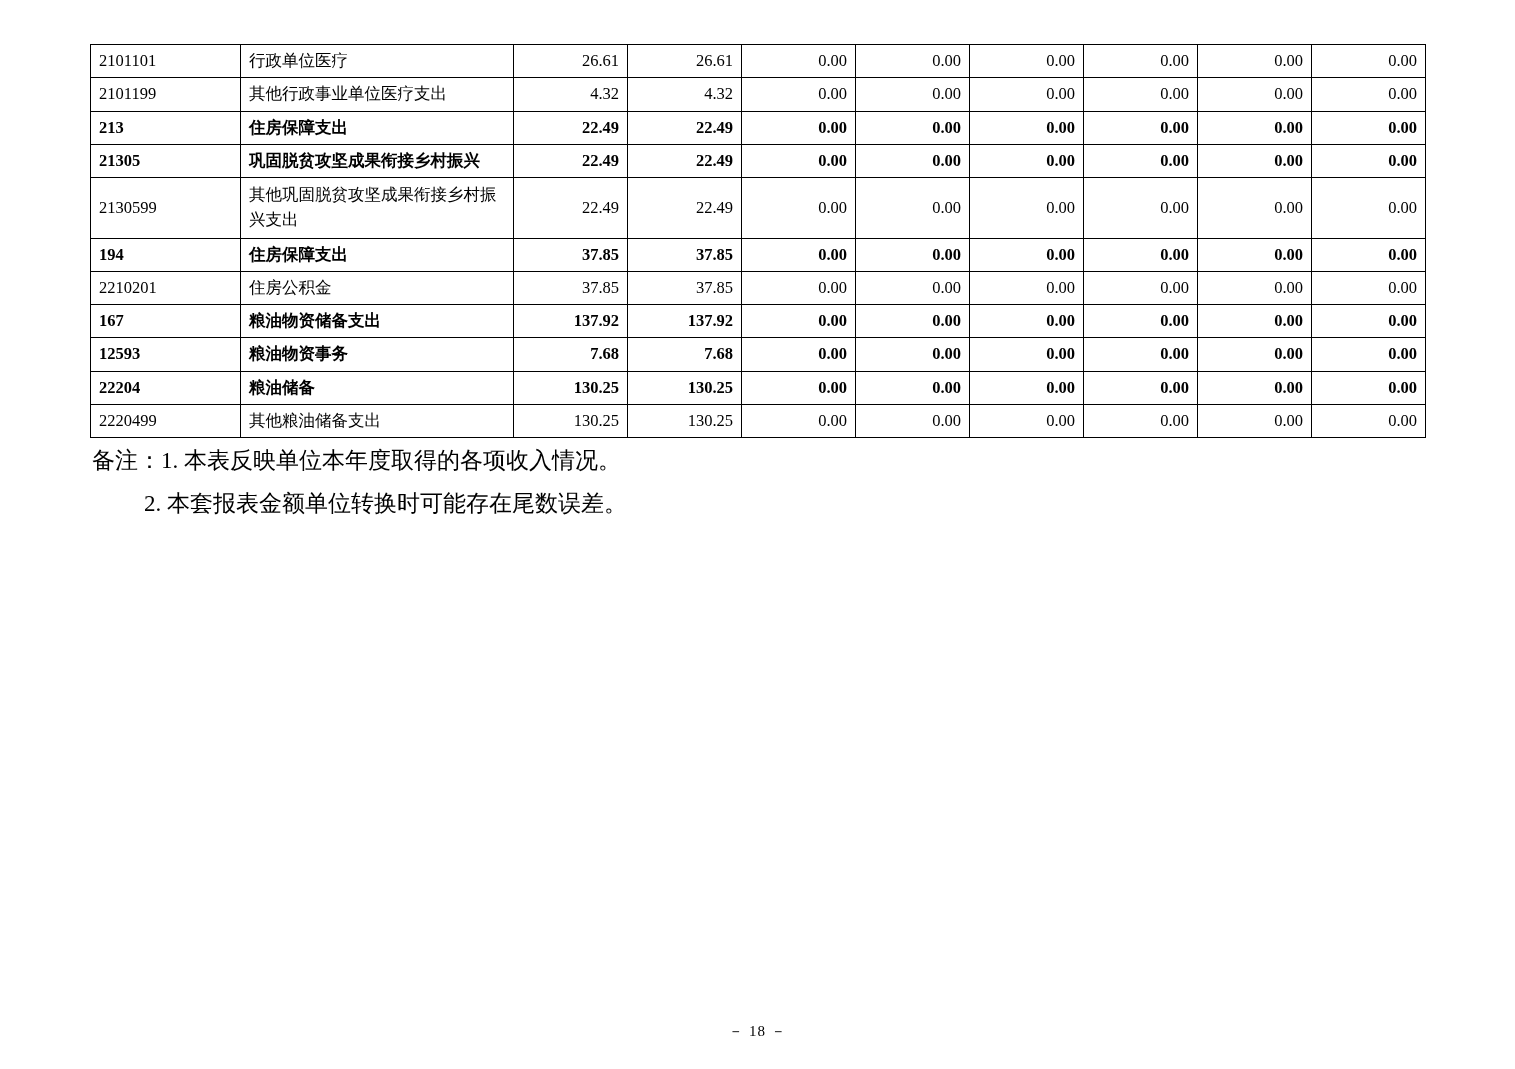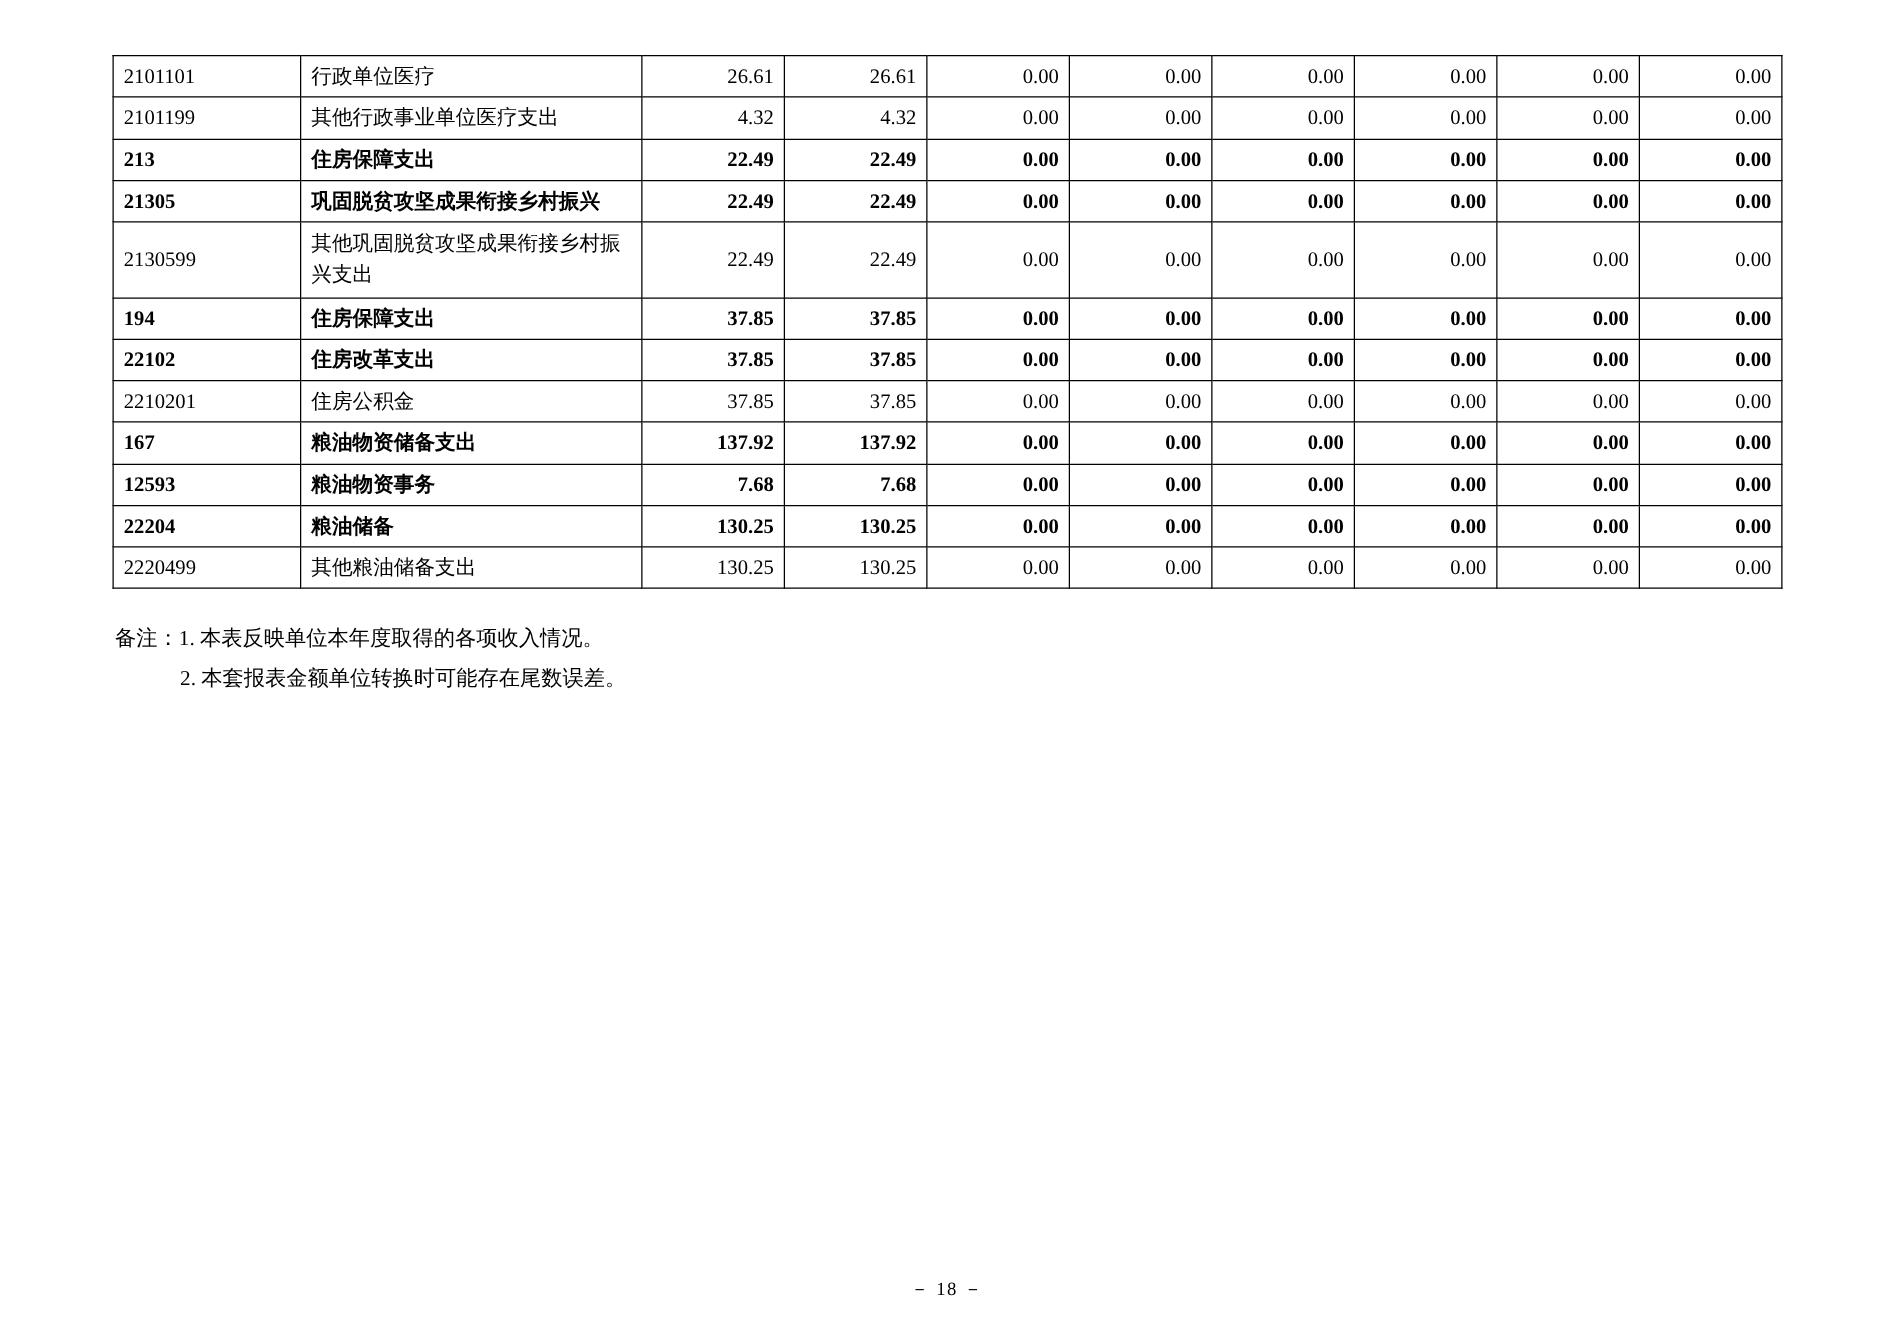--- a/index.html
+++ b/index.html
@@ -50,22 +50,22 @@
     padding-right: 14px;
     font-family: "Liberation Serif", "DejaVu Serif", serif;
   }
   tr.bold td {
     font-weight: bold;
   }
   .col-code { width: 150px; }
   .col-name { width: 273px; }
   .col-val  { width: 114px; }
   .notes {
-    margin-top: 24px;
-    font-size: 17px;
+    margin-top: 2px;
+    font-size: 23px;
     line-height: 1.85;
   }
   .notes .n1 { padding-left: 2px; }
   .notes .n2 { padding-left: 54px; }
   .pagenum {
     position: absolute;
     bottom: 28px;
     left: 0;
     width: 100%;
     text-align: center;
@@ -166,32 +166,20 @@
         <td class="num">37.85</td>
         <td class="num">37.85</td>
         <td class="num">0.00</td>
         <td class="num">0.00</td>
         <td class="num">0.00</td>
         <td class="num">0.00</td>
         <td class="num">0.00</td>
         <td class="num">0.00</td>
       </tr>
 
-      <tr class="bold">
-        <td class="code">22102</td>
-        <td class="name">住房改革支出</td>
-        <td class="num">37.85</td>
-        <td class="num">37.85</td>
-        <td class="num">0.00</td>
-        <td class="num">0.00</td>
-        <td class="num">0.00</td>
-        <td class="num">0.00</td>
-        <td class="num">0.00</td>
-        <td class="num">0.00</td>
-      </tr>
 
       <tr>
         <td class="code">2210201</td>
         <td class="name">住房公积金</td>
         <td class="num">37.85</td>
         <td class="num">37.85</td>
         <td class="num">0.00</td>
         <td class="num">0.00</td>
         <td class="num">0.00</td>
         <td class="num">0.00</td>

